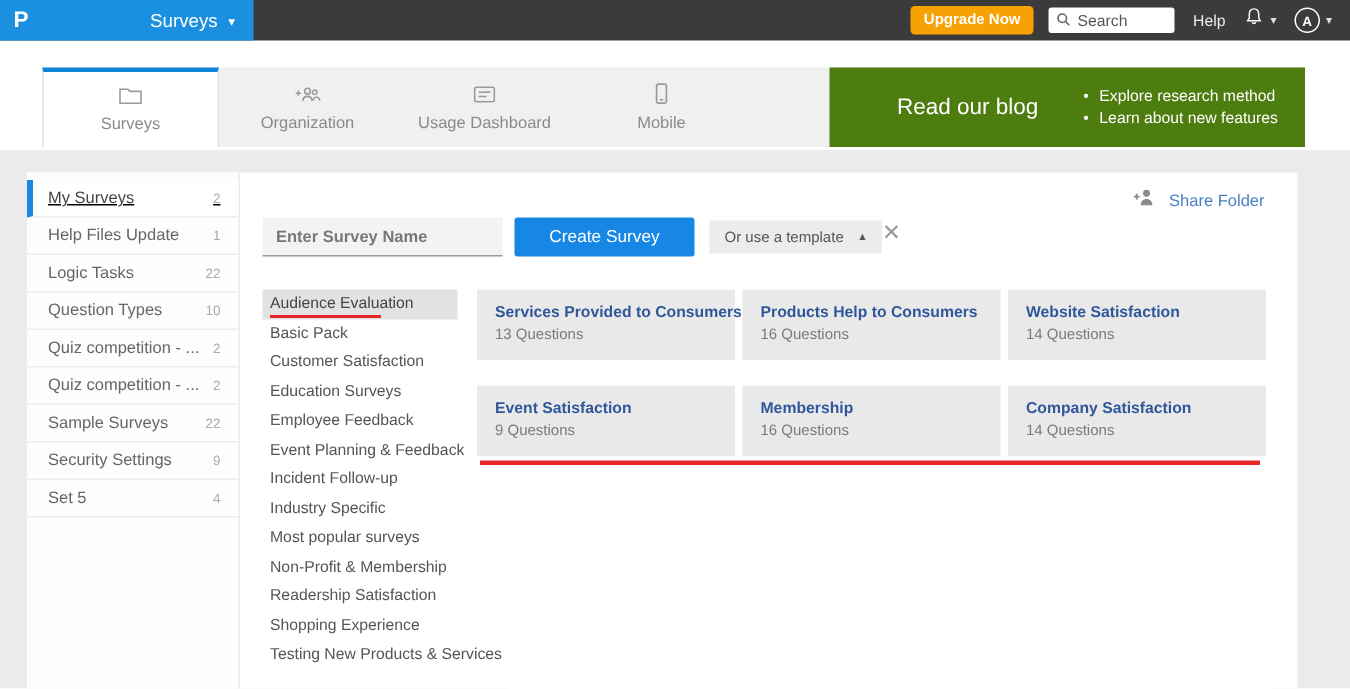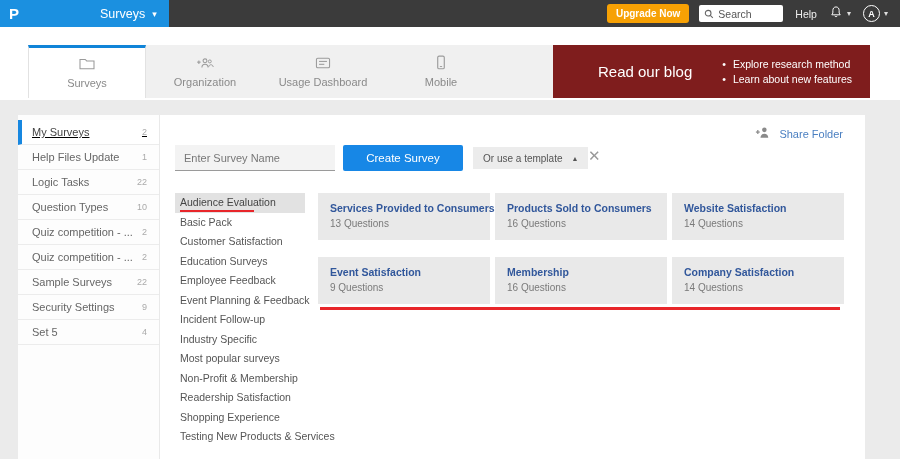--- a/index.html
+++ b/index.html
@@ -59,21 +59,21 @@
     width:118px; height:53px; display:flex; flex-direction:column;
     align-items:center; justify-content:center; gap:6px; cursor:pointer;
   }
   .tab .tab-label { font-size:11px; color:#8a8a8a; }
   .tab.active {
     background:#fff; border-top:3px solid #1084d8;
     border-left:1px solid #e2e2e2; border-right:1px solid #e2e2e2;
   }
   .tab-icon svg { display:block; }
   .blog-banner {
-    margin-left:auto; width:317px; height:53px; background:#7f1d1d;
+    margin-left:auto; width:317px; height:53px; background:#4d7c0f;
     display:flex; align-items:center; cursor:pointer;
   }
   .blog-title { color:#fff; font-size:15px; margin-left:45px; white-space:nowrap; }
   .blog-bullets { margin-left:auto; margin-right:18px; list-style:none; }
   .blog-bullets li {
     color:#fff; font-size:10.5px; line-height:15px; white-space:nowrap;
   }
   .blog-bullets li::before { content:"•"; margin-right:7px; }
 
   
@@ -106,20 +106,21 @@
     position:absolute; top:10px; right:22px; display:flex;
     align-items:center; gap:9px; cursor:pointer;
   }
   .share-label { font-size:11px; color:#4a7fc1; }
 
   .name-input {
     position:absolute; left:15px; top:30px; width:160px; height:26px;
     background:#f3f3f3; border:none; border-bottom:1px solid #9a9a9a;
     padding:0 9px; font-size:11px; color:#333; outline:none;
     font-family:"Liberation Sans", sans-serif;
+    font-weight:bold;
   }
   .name-input::placeholder { color:#777; }
   .create-btn {
     position:absolute; left:183px; top:30px; width:120px; height:26px;
     background:#1787e6; color:#fff; border:none; border-radius:2px;
     font-size:11.5px; cursor:pointer; font-family:"Liberation Sans", sans-serif;
   }
   .template-chip {
     position:absolute; left:313px; top:32px; height:22px;
     background:#ececec; display:flex; align-items:center; gap:9px;
@@ -332,21 +333,21 @@
       <div class="cat-item">Shopping Experience</div>
       <div class="cat-item">Testing New Products &amp; Services</div>
     </div>
 
     <div class="card-grid">
       <div class="tmpl-card">
         <div class="tmpl-title">Services Provided to Consumers</div>
         <div class="tmpl-q">13 Questions</div>
       </div>
       <div class="tmpl-card">
-        <div class="tmpl-title">Products Sold to Consumers</div>
+        <div class="tmpl-title">Products Help to Consumers</div>
         <div class="tmpl-q">16 Questions</div>
       </div>
       <div class="tmpl-card">
         <div class="tmpl-title">Website Satisfaction</div>
         <div class="tmpl-q">14 Questions</div>
       </div>
       <div class="tmpl-card">
         <div class="tmpl-title">Event Satisfaction</div>
         <div class="tmpl-q">9 Questions</div>
       </div>

